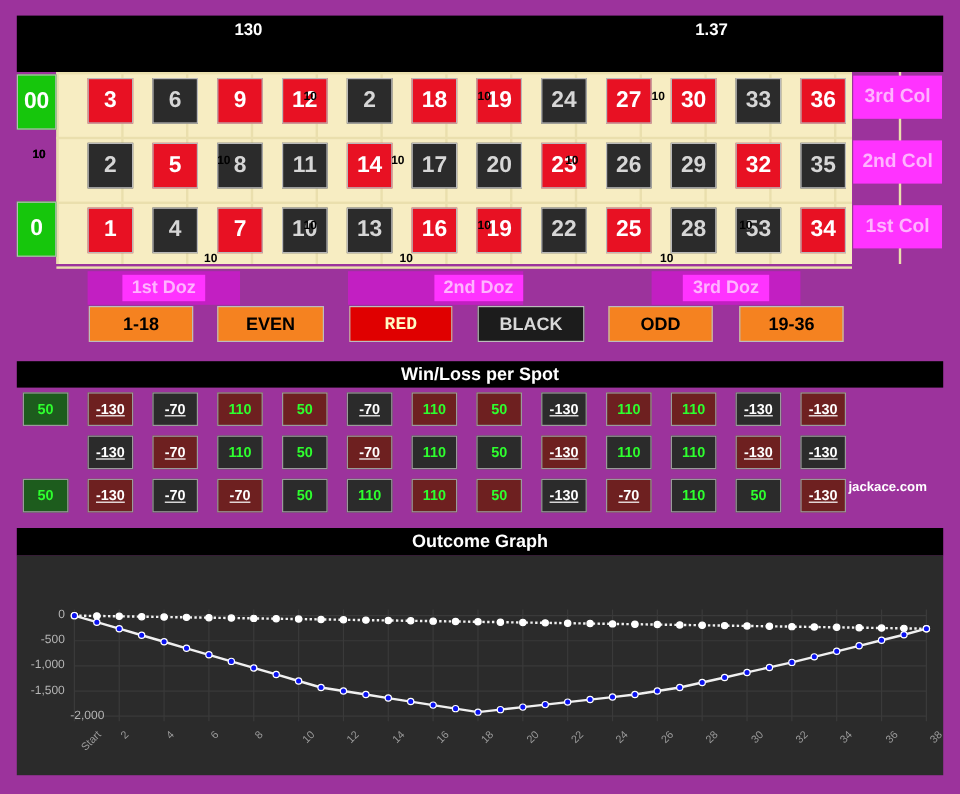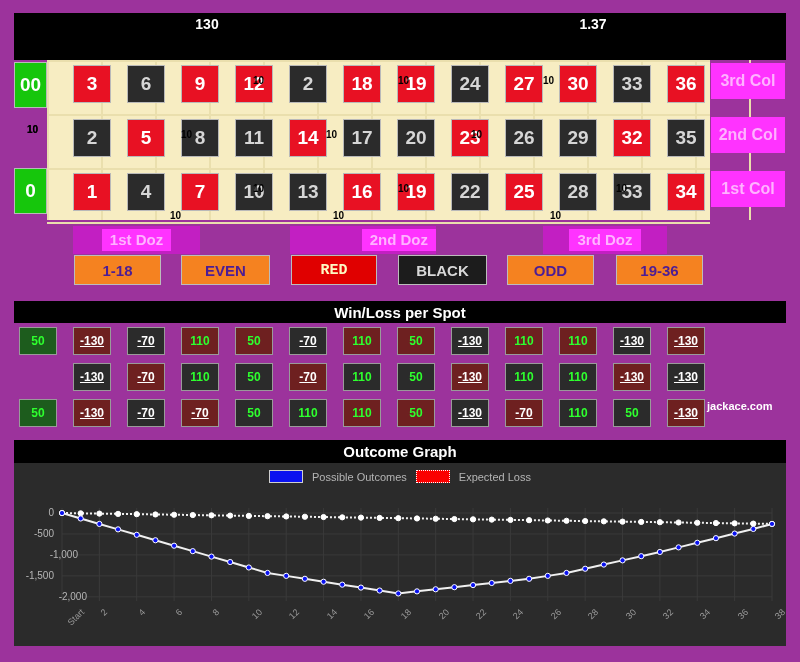--- a/index.html
+++ b/index.html
@@ -75,21 +75,21 @@
     background:#ff33ff;color:#ffb3ff;
     font-size:15px;font-weight:bold;
     padding:2px 8px 3px;
   }
   .outbtn{
     position:absolute;height:30px;
     display:flex;align-items:center;justify-content:center;
     font-size:15px;font-weight:bold;
     border:1px solid #bcbcbc;box-sizing:border-box;
   }
-  .outbtn.orange{background:#f58220;color:#4c1d95;}
+  .outbtn.orange{background:#f58220;color:#000000;}
   .outbtn.red{background:#e00000;color:#fef9c3;font-family:Liberation Mono, monospace;}
   .outbtn.black{background:#1c1c1c;color:#d8d8d8;}
 
   
   #wlbar{left:14px;top:301px;width:772px;height:22px;font-size:15px;}
   .wlcell{
     position:absolute;width:38px;height:28px;
     border:1px solid #9a9a9a;box-sizing:border-box;
     display:flex;align-items:center;justify-content:center;
     font-size:12px;font-weight:bold;
@@ -362,26 +362,20 @@
     <div class="wlcell g" style="left: 19px; top: 399px;">
       <span class="pos">50</span>
     </div>
   </div>
 <div id="brand">jackace.com</div>
 
 <div class="panel blackbar" id="graphbar">
   <span>Outcome Graph</span>
 </div>
 <div class="panel" id="graphbox">
-  <div id="legend">
-    <div class="swatch blue"></div>
-    <span>Possible Outcomes</span>
-    <div class="swatch red"></div>
-    <span>Expected Loss</span>
-  </div>
   <svg id="plot" width="772" height="183">
       <line x1="48" x2="758" y1="50.027027027027025" y2="50.027027027027025" stroke="#3a3a3a" stroke-width="1"></line>
       <line x1="48" x2="758" y1="70.97297297297297" y2="70.97297297297297" stroke="#3a3a3a" stroke-width="1"></line>
       <line x1="48" x2="758" y1="91.9189189189189" y2="91.9189189189189" stroke="#3a3a3a" stroke-width="1"></line>
       <line x1="48" x2="758" y1="112.86486486486487" y2="112.86486486486487" stroke="#3a3a3a" stroke-width="1"></line>
       <line x1="48" x2="758" y1="133.8108108108108" y2="133.8108108108108" stroke="#3a3a3a" stroke-width="1"></line>
       <line x1="48" x2="48" y1="45" y2="138" stroke="#3a3a3a" stroke-width="1"></line>
       <line x1="85.36842105263158" x2="85.36842105263158" y1="45" y2="138" stroke="#3a3a3a" stroke-width="1"></line>
       <line x1="122.73684210526315" x2="122.73684210526315" y1="45" y2="138" stroke="#3a3a3a" stroke-width="1"></line>
       <line x1="160.10526315789474" x2="160.10526315789474" y1="45" y2="138" stroke="#3a3a3a" stroke-width="1"></line>
@@ -478,21 +472,21 @@
       <circle cx="664.578947368421" cy="84.37837837837839" r="2.6" fill="#0a12f0" stroke="#ffffff" stroke-width="1"></circle>
       <circle cx="683.2631578947369" cy="79.77027027027027" r="2.6" fill="#0a12f0" stroke="#ffffff" stroke-width="1"></circle>
       <circle cx="701.9473684210526" cy="75.16216216216216" r="2.6" fill="#0a12f0" stroke="#ffffff" stroke-width="1"></circle>
       <circle cx="720.6315789473684" cy="70.55405405405406" r="2.6" fill="#0a12f0" stroke="#ffffff" stroke-width="1"></circle>
       <circle cx="739.3157894736843" cy="65.94594594594595" r="2.6" fill="#0a12f0" stroke="#ffffff" stroke-width="1"></circle>
       <circle cx="758" cy="60.91891891891892" r="2.6" fill="#0a12f0" stroke="#ffffff" stroke-width="1"></circle>
     </svg>
   <div id="ylab-layer">
       <div class="ylab" style="left: 0px; top: 44.027px;">0</div>
       <div class="ylab" style="left: 0px; top: 64.973px;">-500</div>
-      <div class="ylab" style="left: 0px; top: 85.9189px; margin-left: 24px;">-1,000</div>
+      <div class="ylab" style="left: 0px; top: 85.9189px;">-1,000</div>
       <div class="ylab" style="left: 0px; top: 106.865px;">-1,500</div>
       <div class="ylab" style="left: 0px; top: 127.811px; padding-left: 33px;">-2,000</div>
     </div>
   <div id="xlab-layer">
       <div class="xlab" style="left: 46px; top: 144px;">Start</div>
       <div class="xlab" style="left: 83.3684px; top: 144px;">2</div>
       <div class="xlab" style="left: 120.737px; top: 144px;">4</div>
       <div class="xlab" style="left: 158.105px; top: 144px;">6</div>
       <div class="xlab" style="left: 195.474px; top: 144px;">8</div>
       <div class="xlab" style="left: 232.842px; top: 144px;">10</div>

